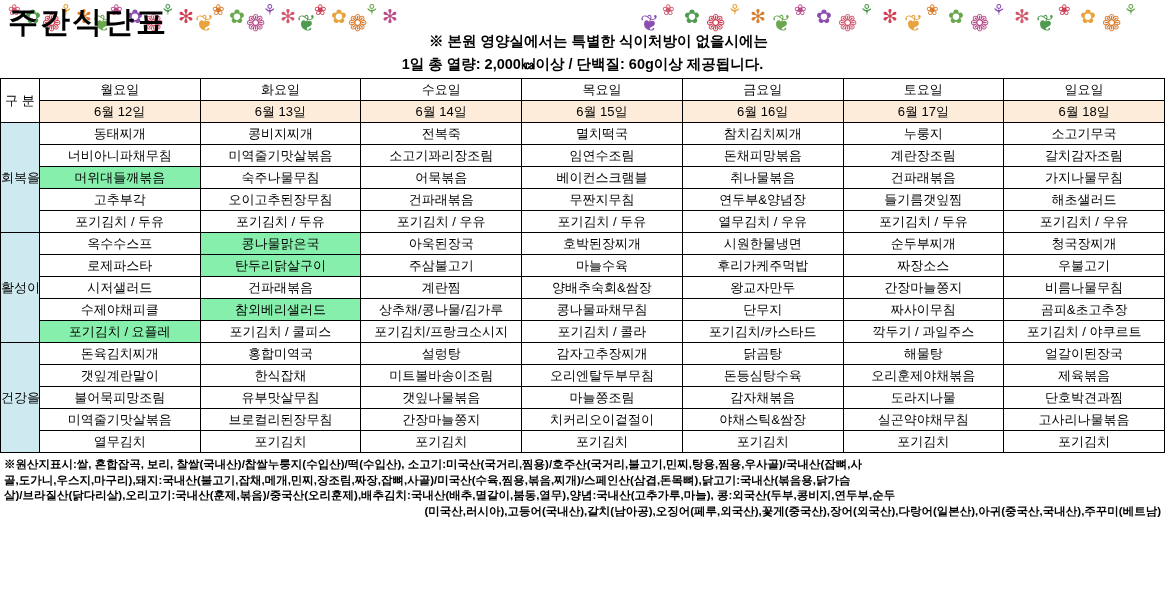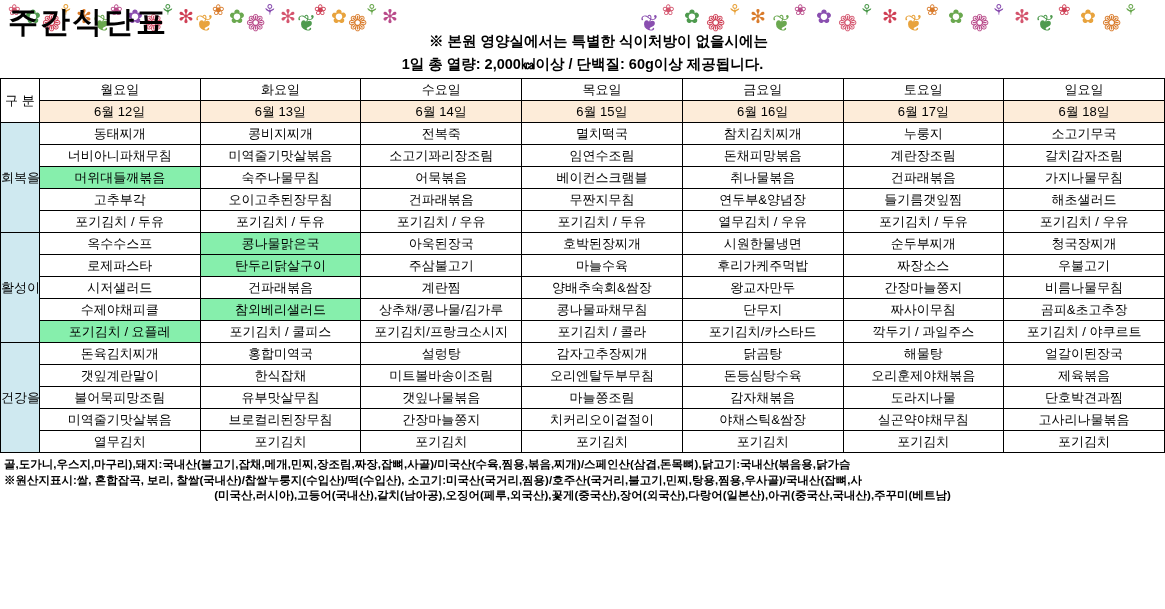--- a/index.html
+++ b/index.html
@@ -141,21 +141,21 @@
     padding: 2px 4px 0 4px;
     font-size: 11.5px;
     line-height: 15.5px;
     font-weight: bold;
     text-align: justify;
   }
   .footer .line {
     display: block;
   }
   .footer .center {
-    text-align: center;
+    text-align: right;
   }
 </style>
 </head>
 <body>
 
 <div id="page">
 
   <div class="header">
     <div class="flower-band" id="flower-band">
         <span class="flower" style="left: 8px; top: 0px; color: rgb(212, 85, 110); font-size: 15px;">❀</span>
@@ -366,18 +366,19 @@
           <td class="daycol">포기김치</td>
           <td class="daycol">포기김치</td>
           <td class="daycol">포기김치</td>
           <td class="daycol">포기김치</td>
           <td class="daycol">포기김치</td>
         </tr>
       </tbody>
   </table>
 
   <div class="footer" id="footer">
+      <span class="line">※원산지표시:쌀, 혼합잡곡, 보리, 찰쌀(국내산)/찹쌀누룽지(수입산)/떡(수입산),  소고기:미국산(국거리,찜용)/호주산(국거리,불고기,민찌,탕용,찜용,우사골)/국내산(잡뼈,사</span>
       <span class="line">골,도가니,우스지,마구리),돼지:국내산(불고기,잡채,메개,민찌,장조림,짜장,잡뼈,사골)/미국산(수육,찜용,볶음,찌개)/스페인산(삼겹,돈목뼈),닭고기:국내산(볶음용,닭가슴</span>
-      <span class="line">※원산지표시:쌀, 혼합잡곡, 보리, 찰쌀(국내산)/찹쌀누룽지(수입산)/떡(수입산),  소고기:미국산(국거리,찜용)/호주산(국거리,불고기,민찌,탕용,찜용,우사골)/국내산(잡뼈,사</span>
+      <span class="line">살)/브라질산(닭다리살),오리고기:국내산(훈제,볶음)/중국산(오리훈제),배추김치:국내산(배추,멸갈이,붐동,열무),양념:국내산(고추가루,마늘), 콩:외국산(두부,콩비지,연두부,순두</span>
       <span class="line center">(미국산,러시아),고등어(국내산),갈치(남아공),오징어(페루,외국산),꽃게(중국산),장어(외국산),다랑어(일본산),아귀(중국산,국내산),주꾸미(베트남)</span>
     </div>
 
 </div>
 
 </body></html>

